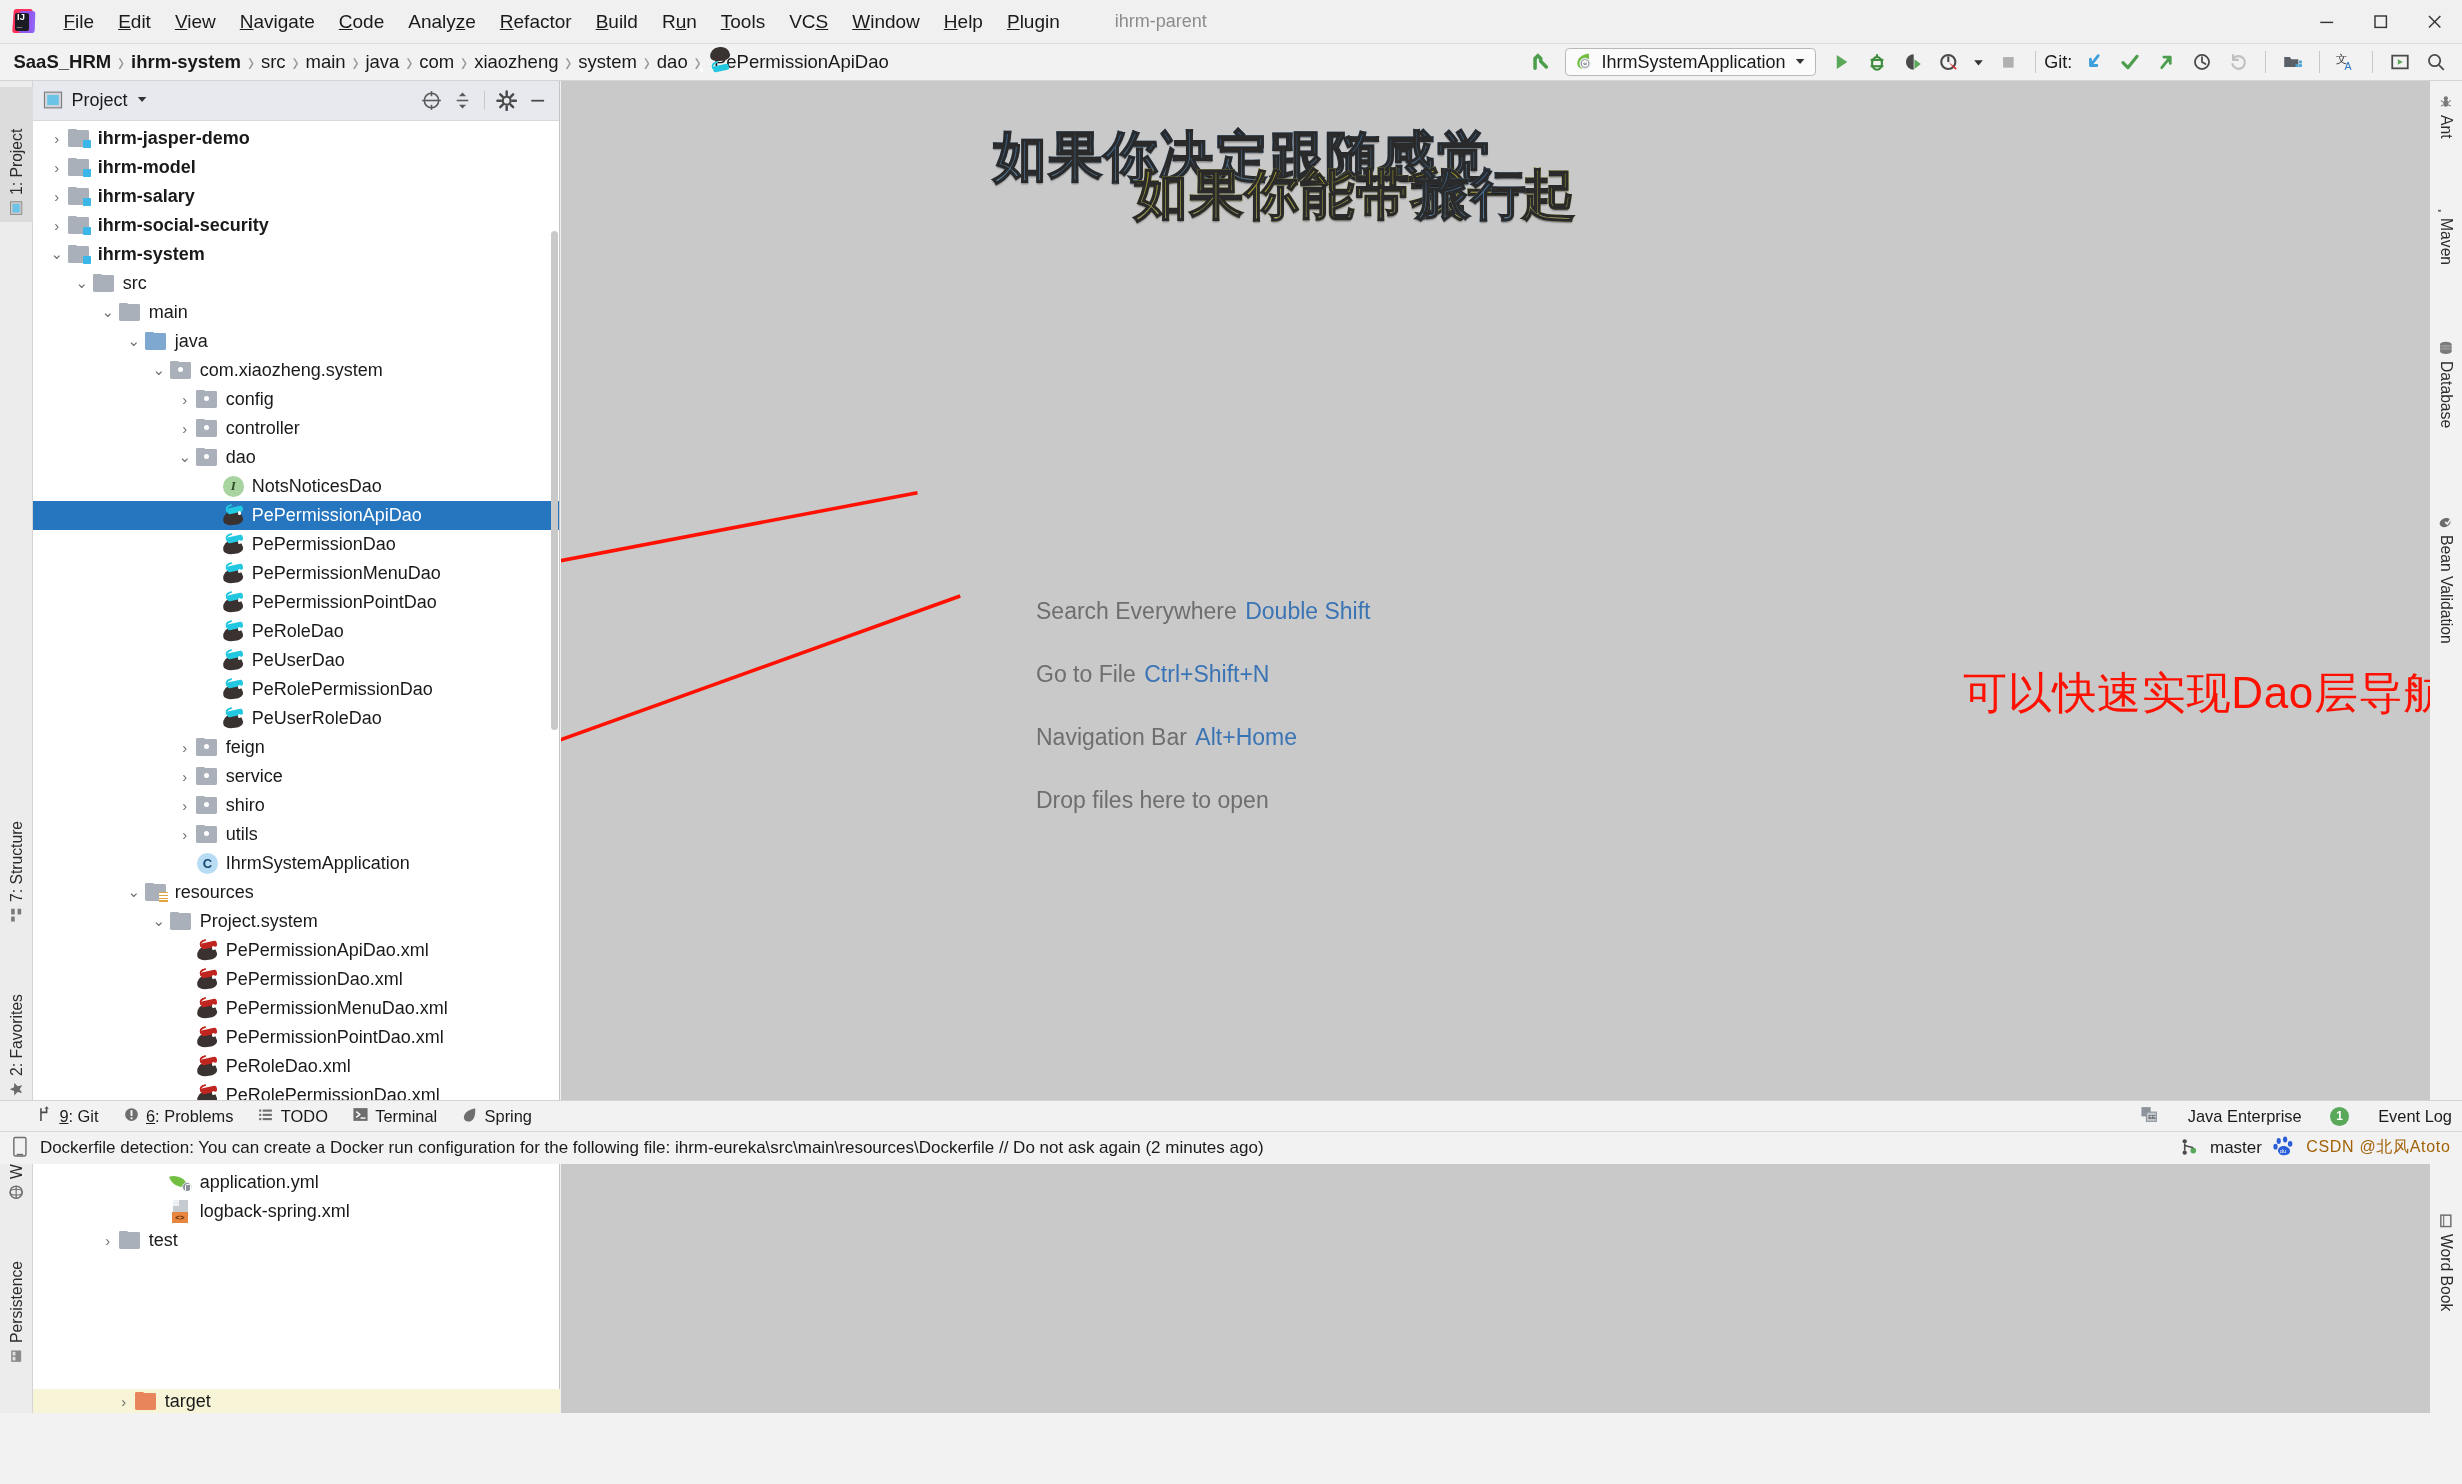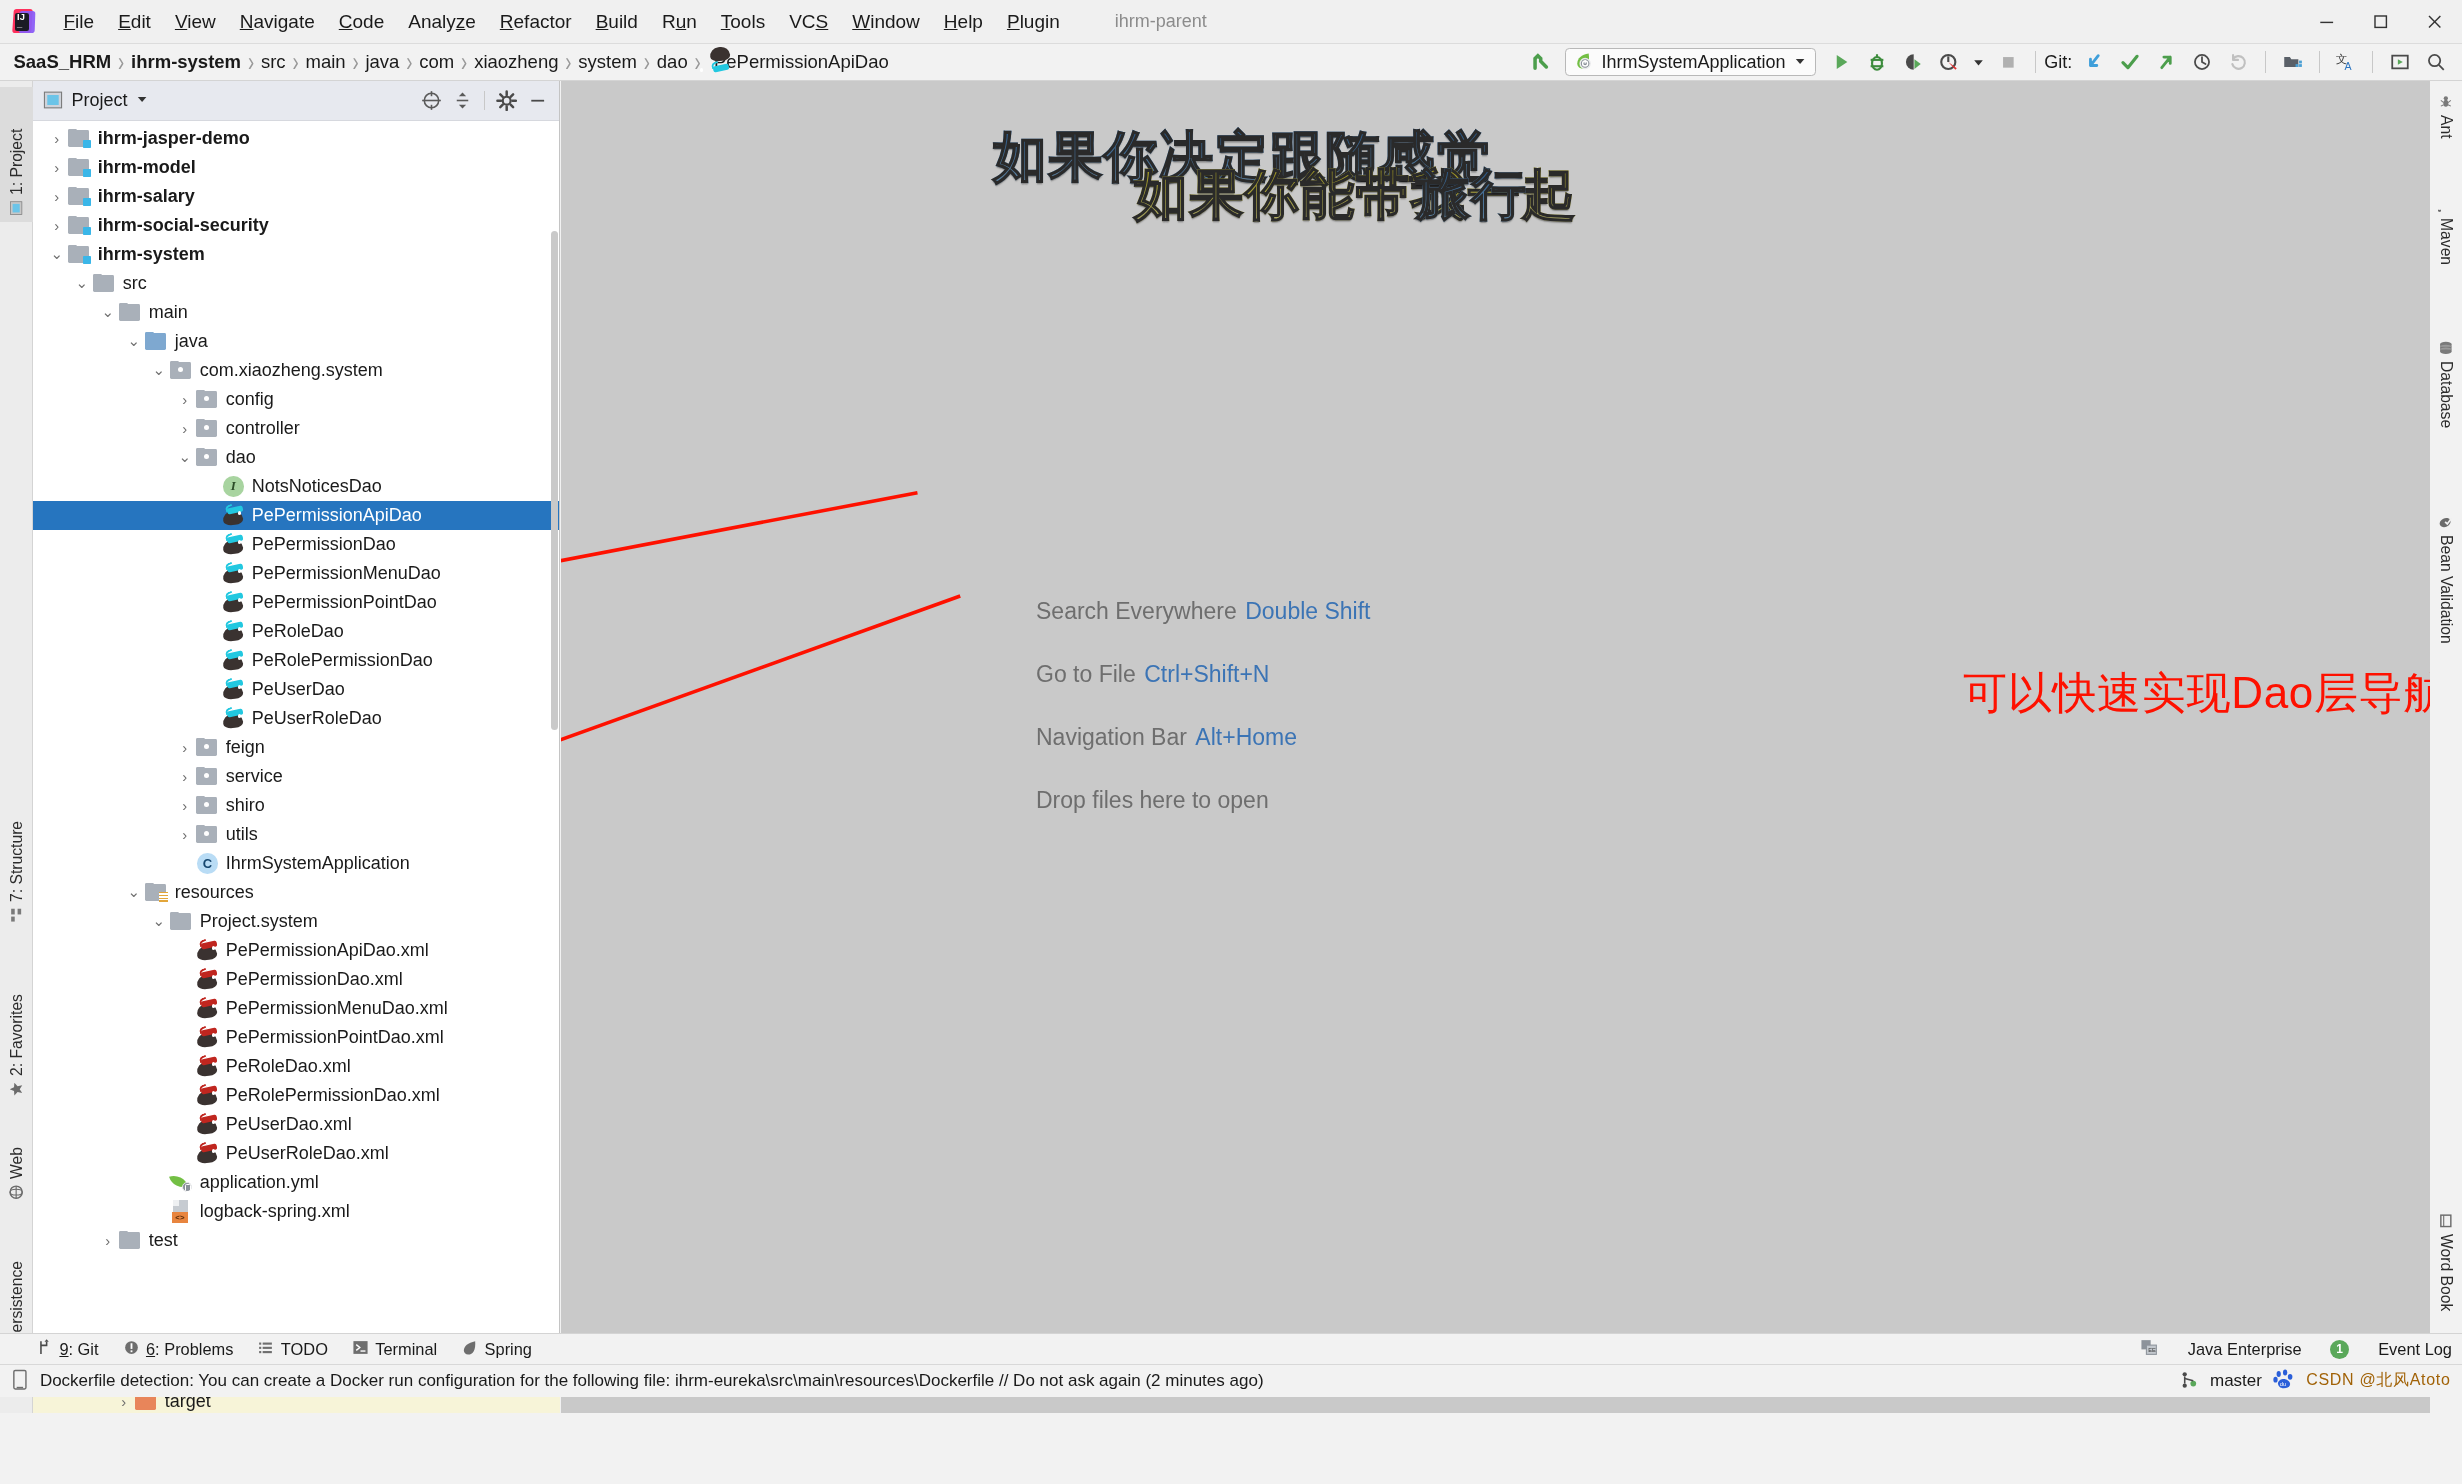--- a/index.html
+++ b/index.html
@@ -3,21 +3,21 @@
 <meta charset="utf-8">
 <style>
   * { box-sizing: border-box; margin: 0; padding: 0; }
   html, body {
     width: 2462px; height: 1485px;
     overflow: hidden;
     background: #f2f2f2;
     font-family: "Liberation Sans", sans-serif;
     -webkit-font-smoothing: antialiased;
   }
-  #app { position: relative; width: 2462px; height: 1397px; }
+  #app { position: relative; width: 2462px; height: 1164px; }
 
   
   .titlebar {
     position: absolute; top: 0; left: 0; width: 2462px; height: 44px;
     background: #f0f0f0;
     display: flex; align-items: center;
     border-bottom: 0.7px solid #dcdcdc;
   }
   .ij-logo { width: 28.5px; height: 28.5px; margin-left: 10px; margin-right: 13px; position: relative; flex: none; }
   .ij-logo .sq1 { position:absolute; left:2.8px; top:1.4px; width:18.5px; height:24px; background:#fe315d; border-radius:2.8px; transform: skewX(-4deg);}
@@ -845,34 +845,34 @@
           <span style="width: 167px; flex: 0 0 auto;"></span>
           <span class="twist"></span>
           <span class="ticon">
             <span class="ic-ninja">
               <span class="tail"></span>
               <span class="body"></span>
               <span class="band"></span>
               <span class="eye"></span>
             </span>
           </span>
+          <span class="tlabel">PeUserDao</span>
+        </div>
+        <div class="trow">
+          <span style="width: 167px; flex: 0 0 auto;"></span>
+          <span class="twist"></span>
+          <span class="ticon">
+            <span class="ic-ninja">
+              <span class="tail"></span>
+              <span class="body"></span>
+              <span class="band"></span>
+              <span class="eye"></span>
+            </span>
+          </span>
           <span class="tlabel">PeRolePermissionDao</span>
-        </div>
-        <div class="trow">
-          <span style="width: 167px; flex: 0 0 auto;"></span>
-          <span class="twist"></span>
-          <span class="ticon">
-            <span class="ic-ninja">
-              <span class="tail"></span>
-              <span class="body"></span>
-              <span class="band"></span>
-              <span class="eye"></span>
-            </span>
-          </span>
-          <span class="tlabel">PeUserDao</span>
         </div>
         <div class="trow">
           <span style="width: 167px; flex: 0 0 auto;"></span>
           <span class="twist"></span>
           <span class="ticon">
             <span class="ic-ninja">
               <span class="tail"></span>
               <span class="body"></span>
               <span class="band"></span>
               <span class="eye"></span>

